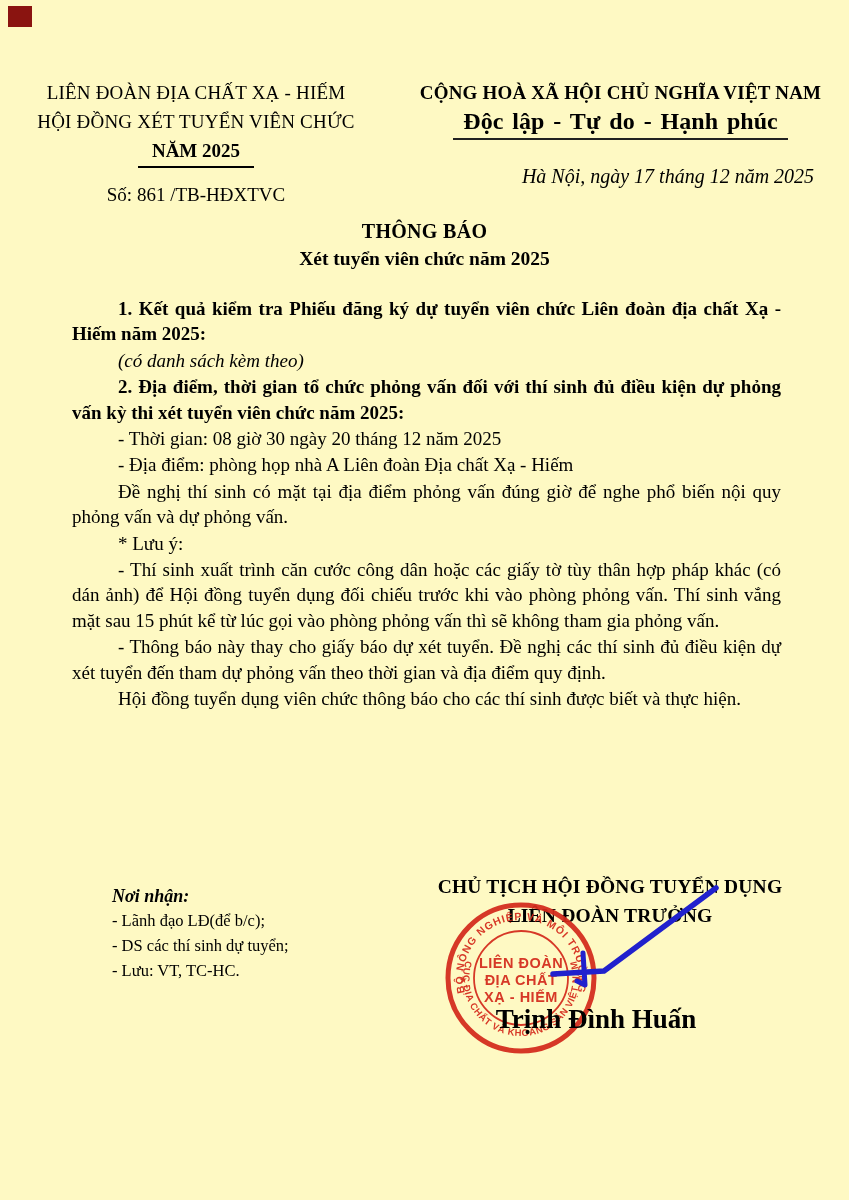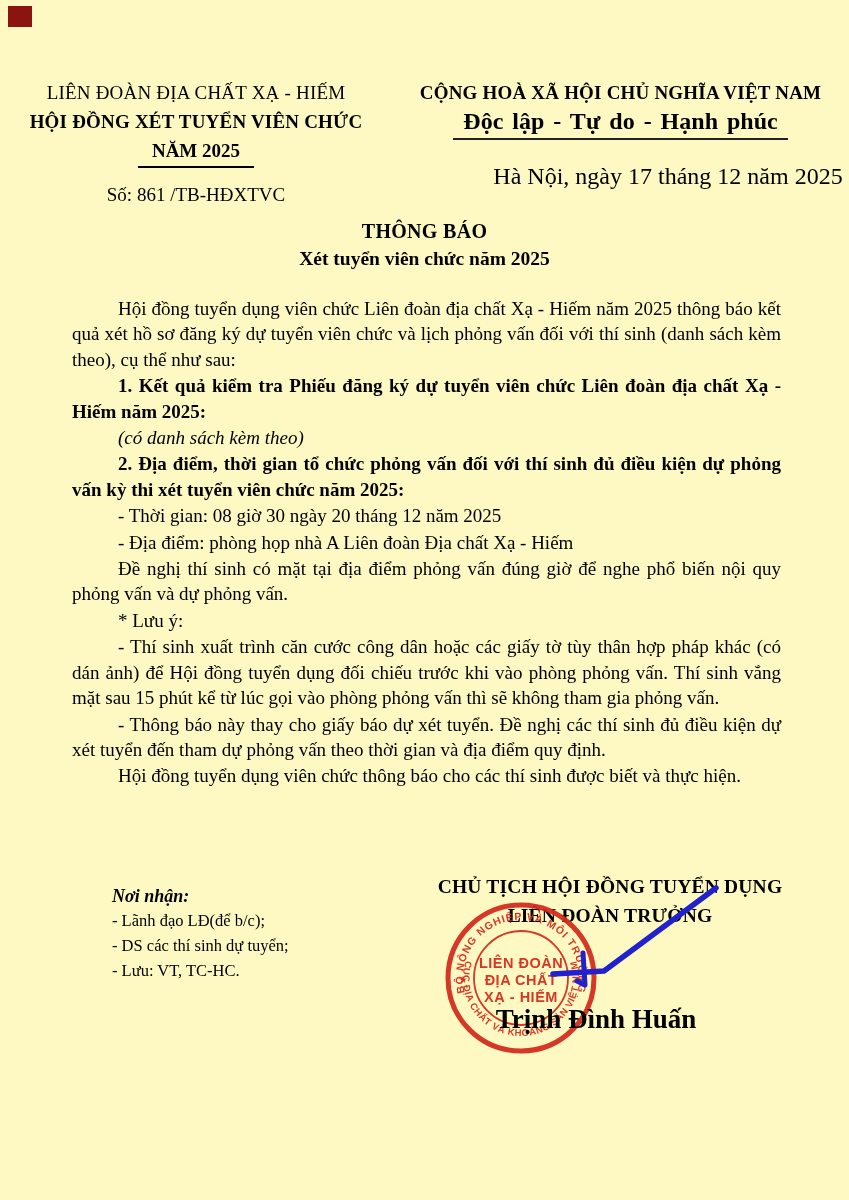--- a/index.html
+++ b/index.html
@@ -15,29 +15,29 @@
   }
   .corner-mark {
     position:absolute; left:8px; top:6px;
     width:24px; height:21px;
     background:#8a1410;
   }
   
   .header { display:flex; padding-top:78px; }
   .header-left { width:392px; text-align:center; font-size:19px; line-height:29px; }
   .header-left .org-line1 { font-weight:normal; letter-spacing:.2px; }
-  .header-left .org-line2 { font-weight:bold; letter-spacing:.2px; }
+  .header-left .org-line2 { font-weight:normal; letter-spacing:.2px; }
   .header-left .org-line3 { font-weight:bold;text-decoration:underline; }
   .header-left .org-line3 span { display:inline-block; border-bottom:2px solid #000; padding:0 14px 1px; }
   .doc-number { margin-top:12px; font-size:19px; }
   .header-right { flex:1; text-align:center; font-size:19px; line-height:29px; }
   .motto-line1 { font-weight:bold; letter-spacing:.2px; }
   .motto-line2 { font-weight:bold; font-size:24px; }
   .motto-line2 span { display:inline-block; border-bottom:2px solid #222; padding:0 10px 2px; word-spacing:3px; }
-  .dateline { margin-top:22px; margin-left:95px; font-size:24px; }
+  .dateline { margin-top:22px; margin-left:95px; font-style:italic; font-size:20px; }
   
   .title-block { text-align:center; margin-top:8px; font-weight:bold; }
   .doc-title { font-size:20px; line-height:28px; letter-spacing:.3px; }
   .doc-subtitle1, .doc-subtitle2 { font-size:19.5px; line-height:28px; }
   
   .body-text { margin:23px 68px 0 72px; font-size:19px; line-height:25.4px; text-align:justify; }
   .body-text p { text-indent:46px; margin:0 0 1px 0; }
   .b { font-weight:bold; }
   .i { font-style:italic; }
   
@@ -71,21 +71,20 @@
       <div class="dateline">Hà Nội, ngày 17 tháng 12 năm 2025</div>
     </div>
   </div>
 
   <div class="title-block">
     <div class="doc-title">THÔNG BÁO</div>
     <div class="doc-subtitle2">Xét tuyển viên chức năm 2025</div>
   </div>
 
   <div class="body-text">
-    <p>Hội đồng tuyển dụng viên chức Liên đoàn địa chất Xạ - Hiếm năm 2025 thông báo kết quả xét hồ sơ đăng ký dự tuyển viên chức và lịch phỏng vấn đối với thí sinh (danh sách kèm theo), cụ thể như sau:</p>
     <p class="b">1. Kết quả kiểm tra Phiếu đăng ký dự tuyển viên chức Liên đoàn địa chất Xạ - Hiếm năm 2025:</p>
     <p class="i">(có danh sách kèm theo)</p>
     <p class="b">2. Địa điểm, thời gian tổ chức phỏng vấn đối với thí sinh đủ điều kiện dự phỏng vấn kỳ thi xét tuyển viên chức năm 2025:</p>
     <p>- Thời gian: 08 giờ 30 ngày 20 tháng 12 năm 2025</p>
     <p>- Địa điểm: phòng họp nhà A Liên đoàn Địa chất Xạ - Hiếm</p>
     <p>Đề nghị thí sinh có mặt tại địa điểm phỏng vấn đúng giờ để nghe phổ biến nội quy phỏng vấn và dự phỏng vấn.</p>
     <p>* Lưu ý:</p>
     <p>- Thí sinh xuất trình căn cước công dân hoặc các giấy tờ tùy thân hợp pháp khác (có dán ảnh) để Hội đồng tuyển dụng đối chiếu trước khi vào phòng phỏng vấn. Thí sinh vắng mặt sau 15 phút kể từ lúc gọi vào phòng phỏng vấn thì sẽ không tham gia phỏng vấn.</p>
     <p>- Thông báo này thay cho giấy báo dự xét tuyển. Đề nghị các thí sinh đủ điều kiện dự xét tuyển đến tham dự phỏng vấn theo thời gian và địa điểm quy định.</p>
     <p>Hội đồng tuyển dụng viên chức thông báo cho các thí sinh được biết và thực hiện.</p>

